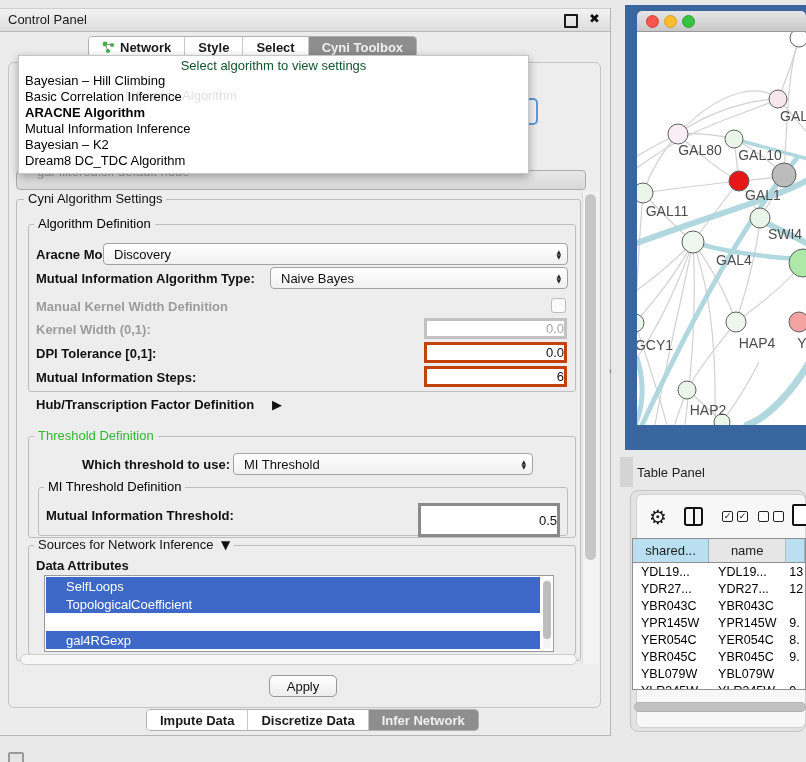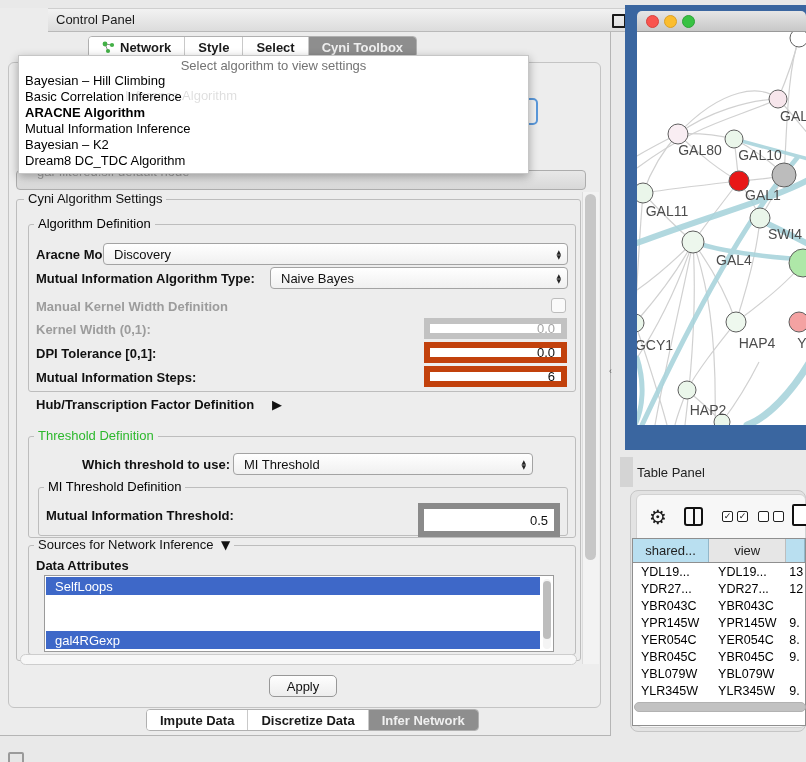--- a/index.html
+++ b/index.html
@@ -2,62 +2,62 @@
 <html><head>
 <meta charset="utf-8">
 <style>
   html,body{margin:0;padding:0}
   body{width:806px;height:762px;position:relative;overflow:hidden;background:#e9e9e9;
        font-family:"Liberation Sans","DejaVu Sans",sans-serif;font-size:13px;color:#111;}
   
   .cp-window{position:absolute;left:0;top:8px;width:610px;height:727px;background:#ececec;
              border-right:1px solid #b5b5b5;border-bottom:1px solid #b5b5b5;}
   .cp-titlebar{position:absolute;left:0;top:0;width:100%;height:22px;
-               background:linear-gradient(#f2f2f2,#dcdcdc);border-top:1px solid #cfcfcf;border-bottom:1px solid #b9b9b9;margin-left:48px;}
+               background:linear-gradient(#f2f2f2,#dcdcdc);border-top:1px solid #cfcfcf;border-bottom:1px solid #b9b9b9;}
   .cp-title{position:absolute;left:8px;top:3px;font-size:13px;color:#1a1a1a}
   .float-btn{position:absolute;right:32px;top:5px;width:10px;height:10px;border:2px solid #1a1a1a;border-radius:1px;background:transparent}
   .close-btn{position:absolute;right:10px;top:2px;font-size:13px;font-weight:bold;color:#111;font-family:"DejaVu Sans",sans-serif}
   
   .seg-tabs{position:absolute;display:flex;background:#fff;border:1px solid #b0b0b0;border-radius:4px;height:22px;overflow:hidden;box-sizing:border-box}
   .seg{display:flex;align-items:center;gap:5px;padding:0 13px;font-size:13px;font-weight:bold;color:#1a1a1a;border-right:1px solid #c9c9c9;background:#fff;white-space:nowrap}
   .seg:last-child{border-right:none}
   .seg.active{background:#8e8e8e;color:#f0f0f0}
   
   .inner-panel{position:absolute;left:8px;top:62px;width:593px;height:646px;border:1px solid #c4c4c4;border-radius:6px;background:#ededed;box-sizing:border-box}
   
   .dd{position:absolute;left:18px;top:55px;width:509px;height:117px;background:#fff;border:1px solid #c6c6c6;
       box-shadow:0 3px 9px rgba(0,0,0,.32);z-index:6}
-  .dd-ph{position:absolute;left:0;top:2px;width:100%;text-align:center;color:#737373;font-size:13px}
+  .dd-ph{position:absolute;left:0;top:2px;width:100%;text-align:center;color:#14532d;font-size:13px}
   .dd-opt{position:absolute;left:6px;height:16px;font-size:13px;color:#000000;white-space:nowrap}
   .ghost{position:absolute;color:#000;opacity:.13;z-index:7;font-size:13px;white-space:nowrap}
   .combo-sliver{position:absolute;left:16px;top:170px;width:570px;height:20px;border:1px solid #adadad;border-radius:4px;
       background:linear-gradient(#e8e8e8,#d8d8d8);overflow:hidden;z-index:1;box-sizing:border-box}
   .sliver-text{position:absolute;left:20px;top:-7px;color:#8f8f8f;opacity:.8}
   .focus-frag{position:absolute;left:518px;top:98px;width:20px;height:27px;border:2px solid #5a98da;border-radius:5px;background:#f2f2f2;z-index:4;box-sizing:border-box}
   
   .gbox{position:absolute;border:1px solid #bdbdbd;border-radius:3px;box-sizing:border-box}
   .legend{position:absolute;font-size:13px;background:#ededed;padding:0 4px;line-height:14px;z-index:2;white-space:nowrap}
   .legend.blue{color:#000000}
   .legend.green{color:#2db82d}
   .lbl{position:absolute;font-size:13px;font-weight:bold;color:#111;white-space:nowrap}
   .dlbl{position:absolute;font-size:13px;font-weight:bold;color:#9c9c9c;white-space:nowrap}
   .combo{position:absolute;background:linear-gradient(#ffffff,#f0f0f0);border:1px solid #a3a3a3;border-radius:4px;
          display:flex;align-items:center;padding-left:10px;box-sizing:border-box;font-size:13px}
   .arrows{position:absolute;right:6px;top:50%;transform:translateY(-50%);display:flex;flex-direction:column;
           font-size:6px;line-height:5px;color:#222;font-family:"DejaVu Sans",sans-serif}
-  .input{position:absolute;background:#fff;border:6px solid #c2410c;display:flex;align-items:center;
-         justify-content:flex-end;padding-right:6px;box-sizing:border-box;font-size:13px}
+  .input{position:absolute;background:#fff;border:3px solid #c2410c;display:flex;align-items:center;
+         justify-content:flex-end;box-sizing:border-box;font-size:13px}
   .input.mid{border-color:#8a8a8a}
   .input.dis{border-color:#c2c2c2;color:#a5a5a5}
   .checkbox{position:absolute;width:15px;height:15px;border:1px solid #bdbdbd;border-radius:3px;background:#fafafa;box-sizing:border-box}
   .tri{font-family:"DejaVu Sans",sans-serif;font-size:11px;color:#111}
   
   .listbox{position:absolute;left:44px;top:575px;width:510px;height:77px;background:#fff;border:1px solid #9a9a9a;box-sizing:border-box;overflow:hidden}
   .list-item{position:absolute;left:1px;width:494px;height:18px;background:#3e68c8;color:#fff;font-size:13px;
-             display:flex;align-items:center;padding-left:9px;box-sizing:border-box}
+             display:flex;align-items:center;padding-left:20px;box-sizing:border-box}
   .list-vscroll{position:absolute;right:2px;top:3px;width:8px;height:70px;background:#f4f4f4;border-radius:4px}
   .list-vthumb{position:absolute;left:0;top:2px;width:8px;height:58px;background:#bdbdbd;border-radius:4px}
   .hscroll{position:absolute;background:#f7f7f7;border:1px solid #cdcdcd;border-radius:6px;box-sizing:border-box}
   .vscroll-track{position:absolute;left:582px;top:192px;width:16px;height:472px;background:#f3f3f3;border-left:1px solid #dddddd}
   .vscroll-thumb{position:absolute;left:2px;top:2px;width:11px;height:366px;background:#c7c7c7;border-radius:6px}
   .btn{position:absolute;display:flex;align-items:center;justify-content:center;background:linear-gradient(#fefefe,#ededed);
        border:1px solid #989898;border-radius:5px;font-size:13px;color:#111;box-sizing:border-box}
   
   .net-frame{position:absolute;left:625px;top:5px;width:181px;height:445px;background:#3a66a0}
   .mac-titlebar{position:absolute;left:12px;top:6px;width:169px;height:21px;background:linear-gradient(#e6e6e6,#c8c8c8);
@@ -69,21 +69,21 @@
   .tp-container{position:absolute;left:630px;top:490px;width:176px;height:242px;background:#e3e3e3;
                 border:1px solid #c6c6c6;border-radius:8px;box-sizing:border-box}
   .tp-inner{position:absolute;left:636px;top:494px;width:170px;height:234px;background:#f7f7f7;border:1px solid #d2d2d2;border-radius:6px;box-sizing:border-box}
   .gear{position:absolute;font-size:20px;color:#1a1a1a;font-family:"DejaVu Sans",sans-serif}
   .cols-icon{position:absolute;width:19px;height:19px;border:2.5px solid #111;border-radius:3px;box-sizing:border-box}
   .cols-icon span{position:absolute;left:50%;top:0;width:2px;height:100%;background:#111;transform:translateX(-50%)}
   .mini-cb{width:11px;height:11px;border:1.5px solid #222;border-radius:2px;box-sizing:border-box;display:flex;
            align-items:center;justify-content:center;font-size:9px;line-height:9px;color:#111;background:#fff;font-family:"DejaVu Sans",sans-serif}
   .cb-group{position:absolute;display:flex;gap:4px}
   .file-icon{position:absolute;width:18px;height:22px;border:2.5px solid #111;border-radius:2px;background:#fff;box-sizing:border-box}
-  .tbl{position:absolute;left:632px;top:538px;width:174px;height:188px;background:#fff;border:1px solid #8f8f8f;box-sizing:border-box;overflow:hidden}
+  .tbl{position:absolute;left:632px;top:538px;width:174px;height:152px;background:#fff;border:1px solid #8f8f8f;box-sizing:border-box;overflow:hidden}
   .tbl-head{display:flex;height:24px;border-bottom:1px solid #8f8f8f;box-sizing:border-box}
   .th{display:flex;align-items:center;justify-content:center;font-size:13px;color:#222;box-sizing:border-box;overflow:hidden}
   .th.blue{background:#b9dff0;border-right:1px solid #93b7c9}
   .th.gray{background:#e6e6e6;border-right:1px solid #bdbdbd}
   .tbl-row{display:flex;height:17px;align-items:center;font-size:12.5px;color:#000}
   .td{overflow:hidden;white-space:nowrap;box-sizing:border-box}
   .bl-icon{position:absolute;left:8px;top:752px;width:16px;height:14px;border:2px solid #9a9a9a;border-radius:2px;background:#e6e6e6;box-sizing:border-box}
   .splitter{position:absolute;left:609px;top:366px;font-size:9px;color:#666}
   .gray-block{position:absolute;left:620px;top:457px;width:13px;height:30px;background:#d4d4d4}
 </style>
@@ -196,20 +196,21 @@
 <div class="input mid" style="left:418px;top:503px;width:142px;height:34px">0.5</div>
 
 <div class="gbox" style="left:28px;top:545px;width:548px;height:110px"></div>
 <div class="legend" style="left:34px;top:538px">Sources for Network Inference</div>
 <div class="legend tri" style="left:217px;top:538px;font-size:12px">▼</div>
 
 <div class="lbl" style="left:36px;top:558px">Data Attributes</div>
 
 <div class="listbox">
   <div class="list-item" style="top:1px">SelfLoops</div>
+  <div class="list-item" style="top:19px">TopologicalCoefficient</div>
   <div class="list-item" style="top:55px">gal4RGexp</div>
   <div class="list-vscroll">
       <div class="list-vthumb"></div>
     </div>
 </div>
 
 <div class="hscroll" style="left:20px;top:654px;width:557px;height:11px"></div>
 <div class="vscroll-track">
     <div class="vscroll-thumb"></div>
   </div>
@@ -331,21 +332,21 @@
 </div>
 <div class="cb-group" style="left:758px;top:511px">
   <span class="mini-cb"></span>
   <span class="mini-cb"></span>
 </div>
 <div class="file-icon" style="left:792px;top:504px"></div>
 
 <div class="tbl">
   <div class="tbl-head">
     <div class="th blue" style="width:77px">shared...</div>
-    <div class="th gray" style="width:78px">view</div>
+    <div class="th gray" style="width:78px">name</div>
     <div class="th blue" style="width:19px"></div>
   </div>
   <div class="tbl-row">
     <div class="td" style="width:77px;padding-left:8px">YDL19...</div>
     <div class="td" style="width:78px;padding-left:9px">YDL19...</div>
     <div class="td" style="width:19px;padding-left:3px">13</div>
   </div>
   <div class="tbl-row">
     <div class="td" style="width:77px;padding-left:8px">YDR27...</div>
     <div class="td" style="width:78px;padding-left:9px">YDR27...</div>

